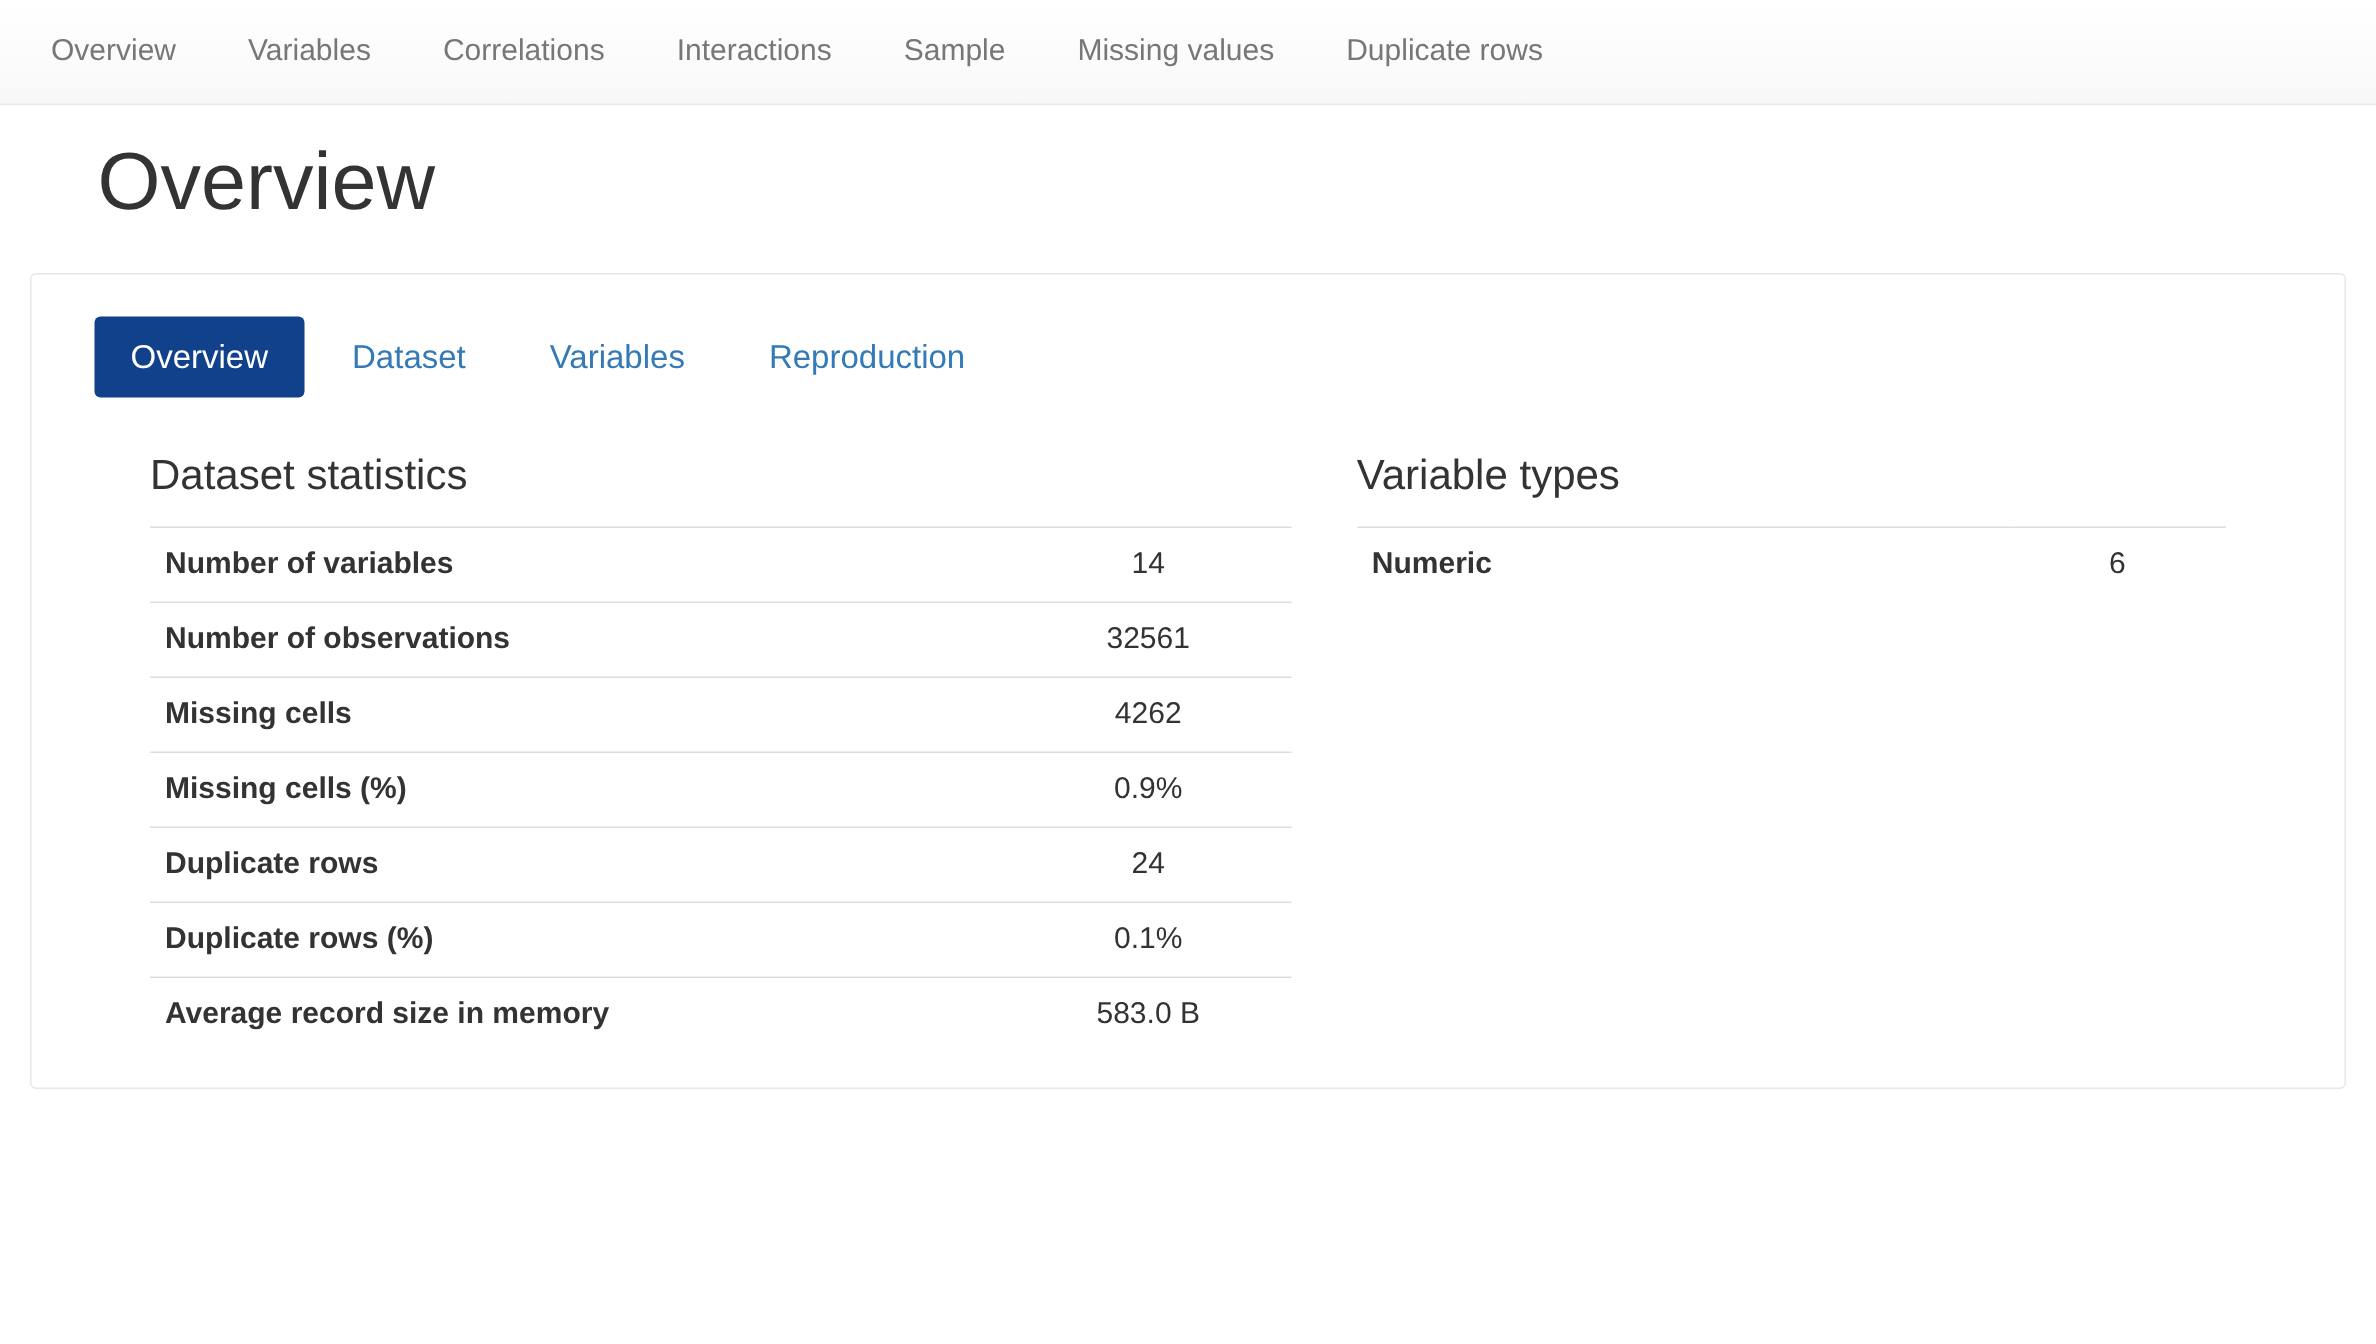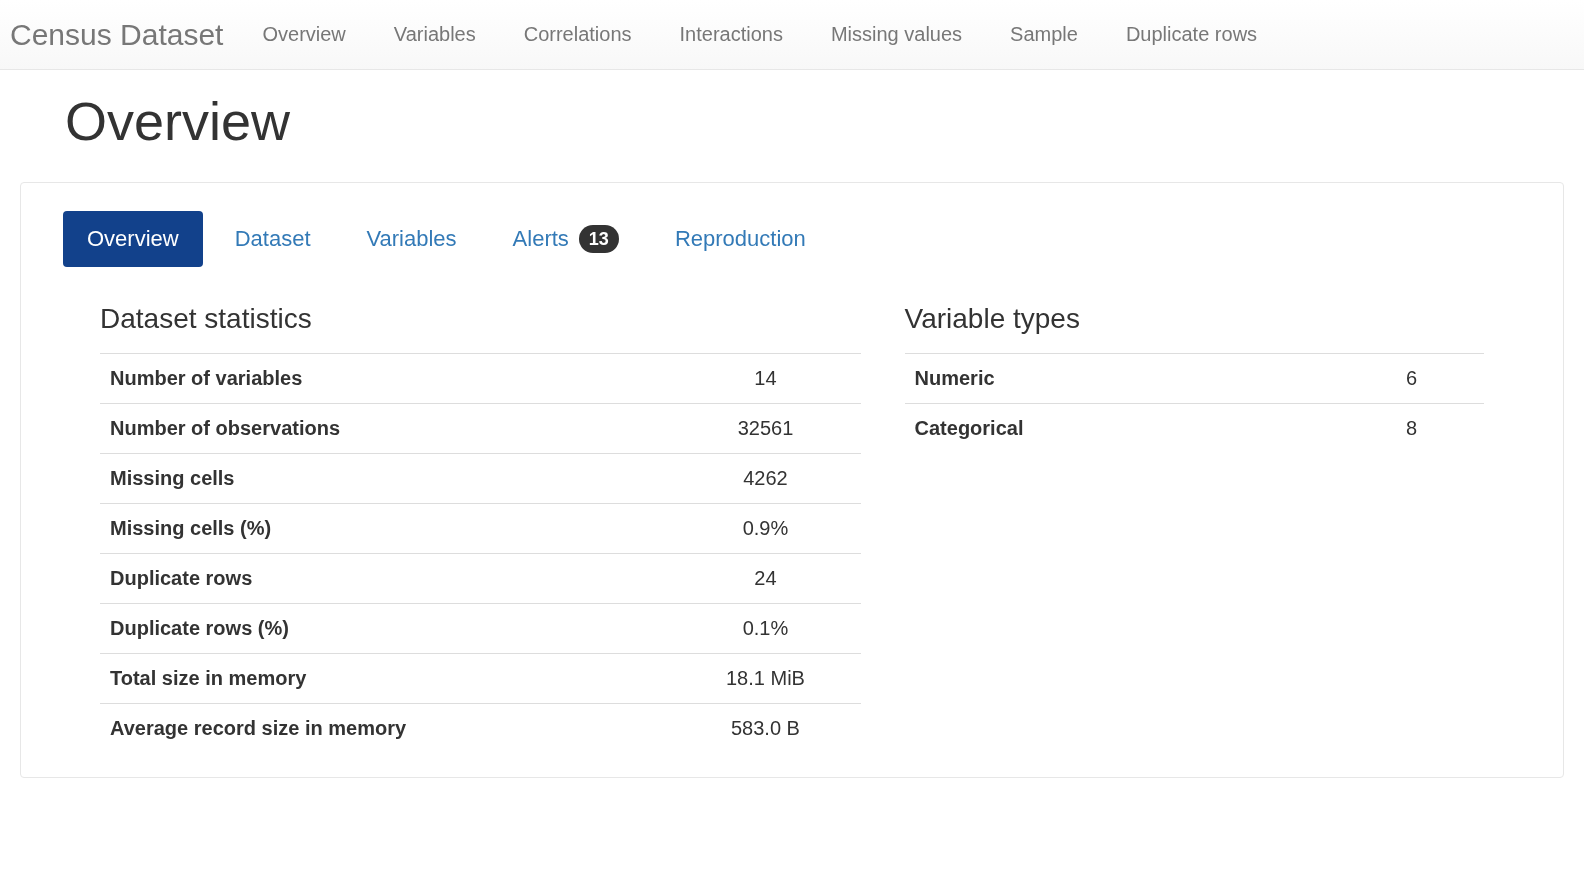--- a/index.html
+++ b/index.html
@@ -119,49 +119,44 @@
       text-align: center;
       padding: 13px 10px;
       font-size: 20px;
       color: #333;
     }
   </style>
 </head>
 <body>
 
 <nav class="navbar">
-  <a class="navbar-brand">Census Dataset</a>
   <ul class="nav-items">
     <li class="nav-item">Overview</li>
     <li class="nav-item">Variables</li>
     <li class="nav-item">Correlations</li>
     <li class="nav-item">Interactions</li>
+    <li class="nav-item">Sample</li>
     <li class="nav-item">Missing values</li>
-    <li class="nav-item">Sample</li>
     <li class="nav-item">Duplicate rows</li>
   </ul>
 </nav>
 
 <h1 class="page-title">Overview</h1>
 
 <div class="content-box">
 
   <ul class="tabs">
     <li class="tab active">
       <span>Overview</span>
     </li>
     <li class="tab">
       <span>Dataset</span>
     </li>
     <li class="tab">
       <span>Variables</span>
-    </li>
-    <li class="tab">
-      <span>Alerts</span>
-      <span class="badge">13</span>
     </li>
     <li class="tab">
       <span>Reproduction</span>
     </li>
   </ul>
 
   <div class="two-col">
     <div class="col-left">
       <p class="section-title">Dataset statistics</p>
       <table class="stat-table">
@@ -184,41 +179,33 @@
           </tr>
           <tr>
             <th>Duplicate rows</th>
             <td>24</td>
           </tr>
           <tr>
             <th>Duplicate rows (%)</th>
             <td>0.1%</td>
           </tr>
           <tr>
-            <th>Total size in memory</th>
-            <td>18.1 MiB</td>
-          </tr>
-          <tr>
             <th>Average record size in memory</th>
             <td>583.0 B</td>
           </tr>
         </tbody>
       </table>
     </div>
 
     <div class="col-right">
       <p class="section-title">Variable types</p>
       <table class="stat-table">
         <tbody>
           <tr>
             <th>Numeric</th>
             <td>6</td>
           </tr>
-          <tr>
-            <th>Categorical</th>
-            <td>8</td>
-          </tr>
         </tbody>
       </table>
     </div>
   </div>
 
 </div>
 
 </body></html>

